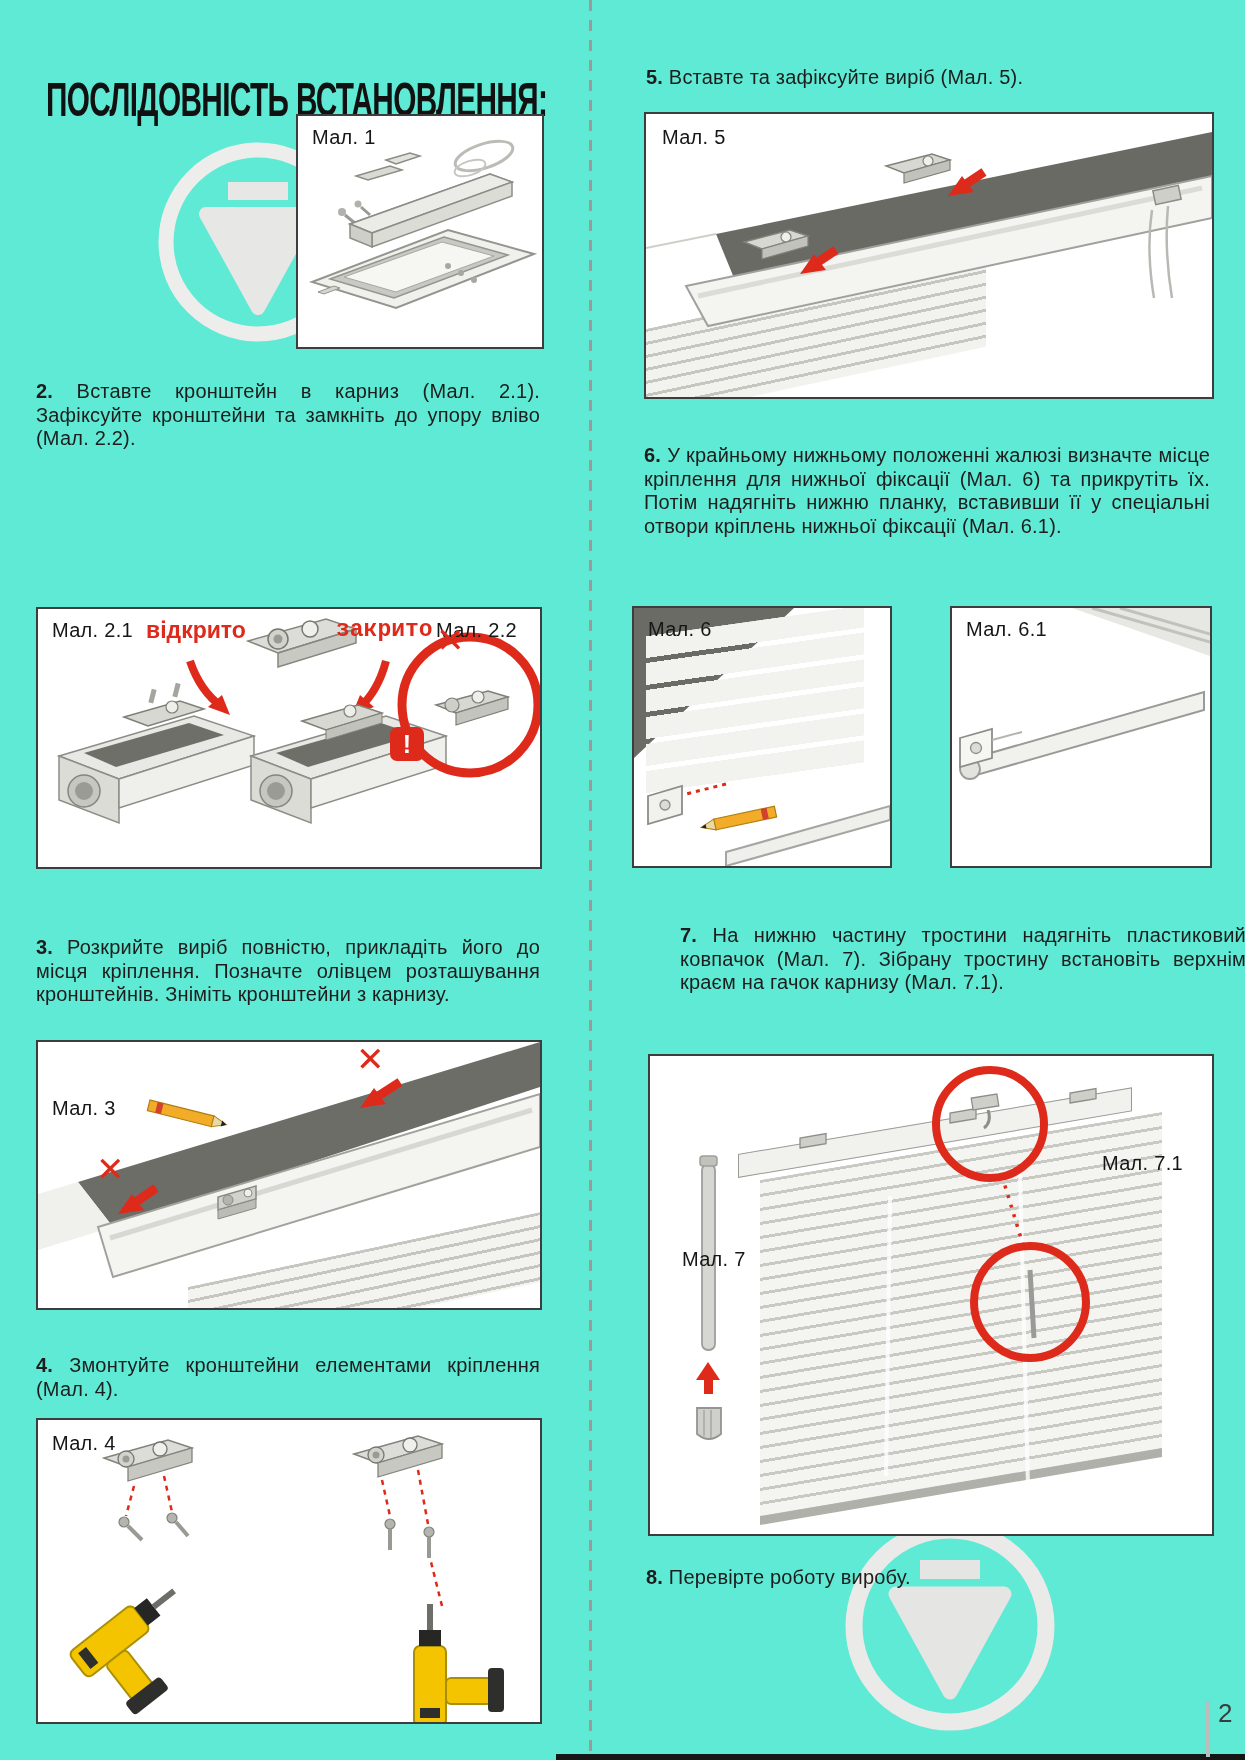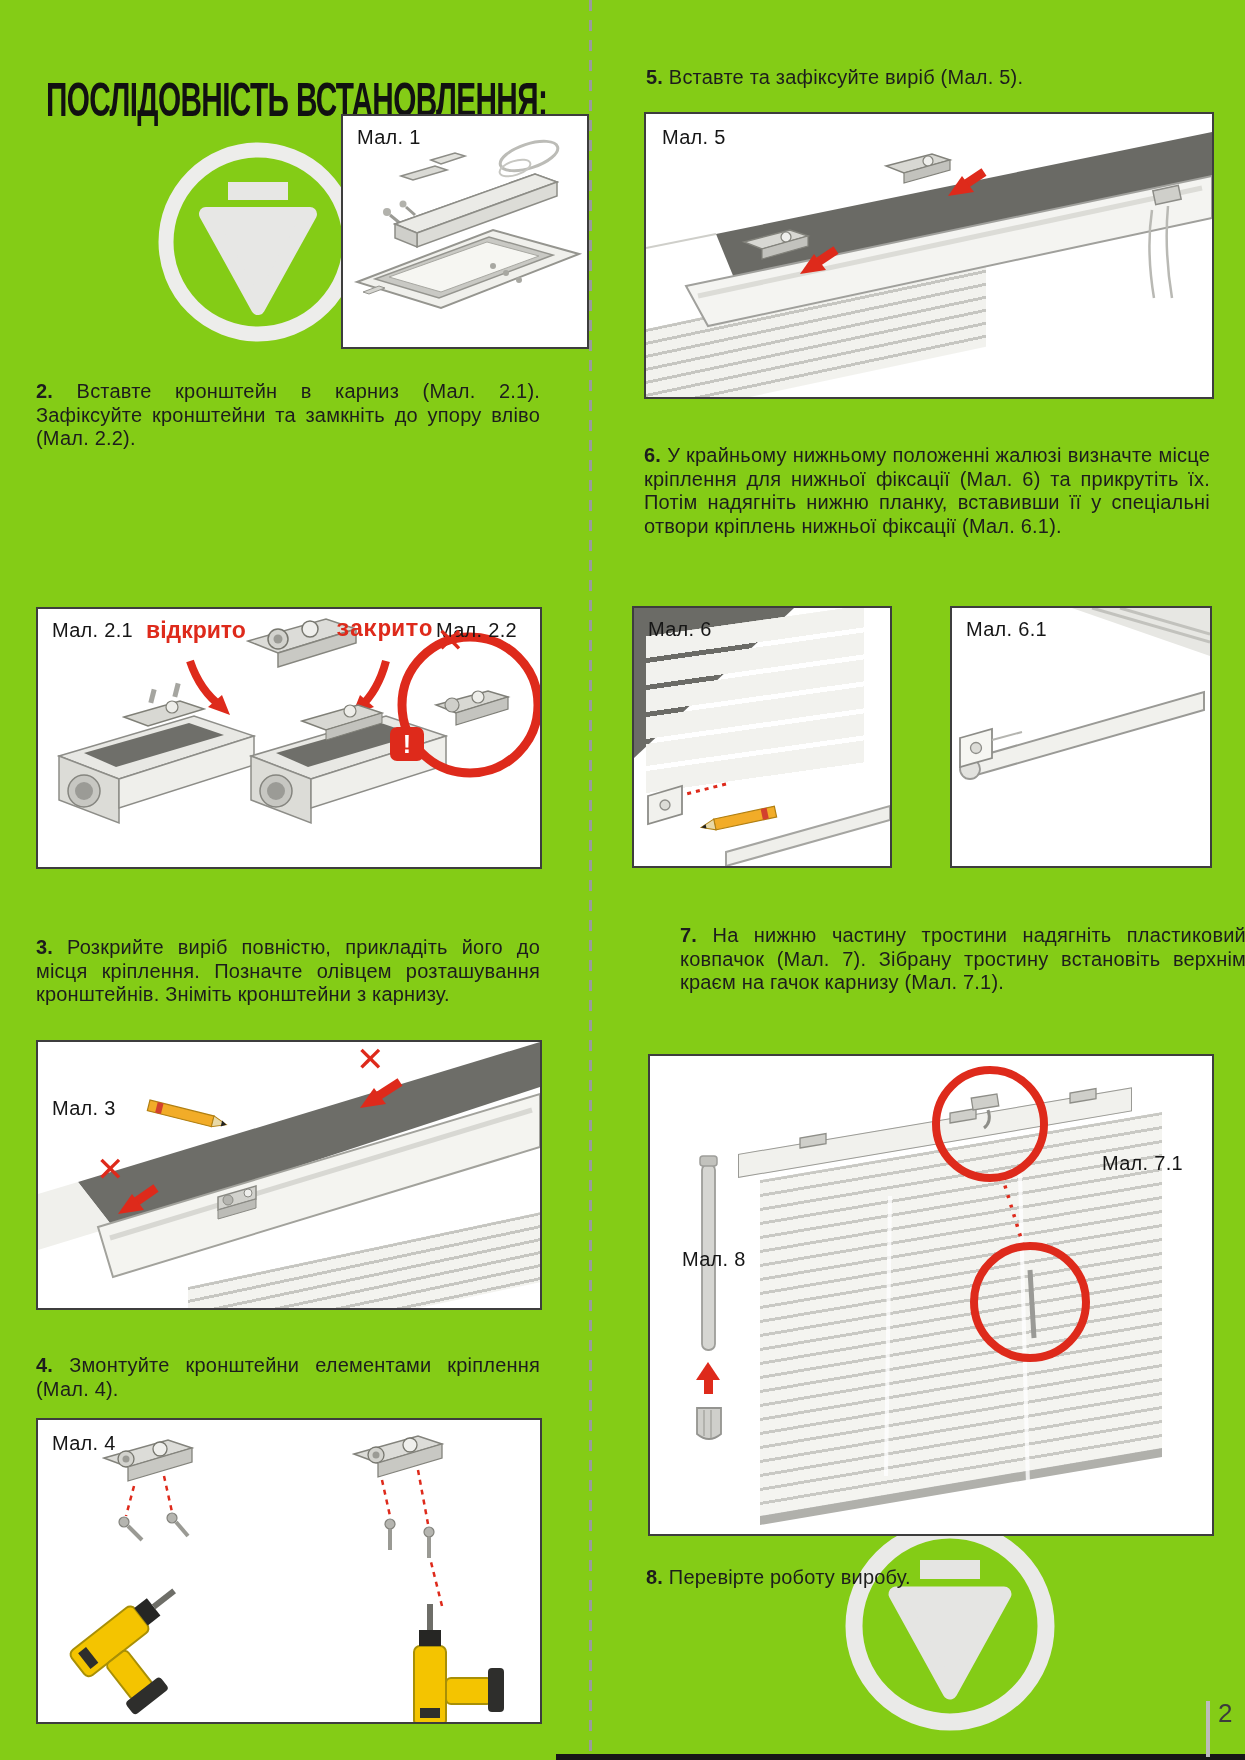--- a/index.html
+++ b/index.html
@@ -1,17 +1,17 @@
 <!DOCTYPE html>
 <html><head>
 <meta charset="utf-8">
 <style>
   html,body{margin:0;padding:0;background:#fff;}
   .page{
-    position:relative;width:1245px;height:1760px;background:#84cc16;overflow:hidden;
+    position:relative;width:1245px;height:1760px;background:#5eead4;overflow:hidden;
     font-family:"Liberation Sans","DejaVu Sans",sans-serif;color:#1c1c1c;
   }
   .abs{position:absolute;}
   .title{
     position:absolute;left:46px;top:40px;white-space:nowrap;
     font-size:48px;font-weight:800;letter-spacing:-1px;color:#111;
     transform:scaleX(0.62);transform-origin:0 0;font-stretch:condensed;
   }
   .step{
     position:absolute;font-size:20px;line-height:1.18;text-align:justify;
@@ -59,21 +59,21 @@
     <rect x="82" y="52" width="60" height="19" fill="#e5e5e3"></rect>
     <polygon points="58,86 166,86 112,184" fill="#e5e5e3" stroke="#e5e5e3" stroke-width="15" stroke-linejoin="round"></polygon>
   </svg>
 
   <div class="divider"></div>
   <div class="bottom-edge"></div>
 
   <h1 class="title">ПОСЛІДОВНІСТЬ ВСТАНОВЛЕННЯ:</h1>
 
 
-  <div class="figbox" style="left:296px;top:114px;width:244px;height:231px;margin-left:45px;">
+  <div class="figbox" style="left:296px;top:114px;width:244px;height:231px;">
     <svg width="244" height="231" viewBox="0 0 244 231" style="position:absolute;left:0;top:0;">
       <ellipse cx="186" cy="40" rx="30" ry="12" transform="rotate(-18 186 40)" fill="none" stroke="#bcbcb7" stroke-width="3"></ellipse>
       <ellipse cx="172" cy="52" rx="16" ry="7" transform="rotate(-18 172 52)" fill="none" stroke="#c7c7c2" stroke-width="2"></ellipse>
       <polygon points="58,60 92,50 104,54 70,64" fill="#dadad5" stroke="#8d8d87" stroke-width="1.5"></polygon>
       <polygon points="88,44 112,37 122,40 98,48" fill="#e2e2dd" stroke="#8d8d87" stroke-width="1.5"></polygon>
       <circle cx="44" cy="96" r="4" fill="#b2b2ac"></circle>
         <line x1="47" y1="99" x2="58" y2="108" stroke="#9a9a94" stroke-width="3"></line>
       <circle cx="60" cy="88" r="3.5" fill="#b2b2ac"></circle>
         <line x1="63" y1="91" x2="72" y2="99" stroke="#9a9a94" stroke-width="3"></line>
       <polygon points="52,108 192,58 214,66 74,117" fill="#ececе8" stroke="#8d8d87" stroke-width="1.5"></polygon>
@@ -377,21 +377,21 @@
 
       <circle cx="340" cy="68" r="54" fill="none" stroke="#DE2A1B" stroke-width="8"></circle>
       <circle cx="380" cy="246" r="56" fill="none" stroke="#DE2A1B" stroke-width="8"></circle>
       <line x1="352" y1="120" x2="374" y2="192" stroke="#DE2A1B" stroke-width="3.5" stroke-dasharray="3 7"></line>
       <g>
         <rect x="322" y="40" width="26" height="12" fill="#cfcfca" stroke="#8e8e88" stroke-width="1.3" transform="rotate(-9 335 46)"></rect>
         <path d="M338,54 q4,12 -4,18" fill="none" stroke="#8e8e88" stroke-width="3"></path>
       </g>
       <line x1="380" y1="214" x2="384" y2="282" stroke="#9a9a96" stroke-width="5"></line>
     </svg>
-    <div class="fig-label" style="left:32px;top:192px;">Мал. 8</div>
+    <div class="fig-label" style="left:32px;top:192px;">Мал. 7</div>
     <div class="fig-label" style="left:452px;top:96px;">Мал. 7.1</div>
   </div>
 
   <p class="step" style="left:646px;top:1546px;width:560px;text-align:left;">
     <b>8.</b>
     <span>Перевірте роботу виробу.</span>
   </p>
 
   <div class="pagebar"></div>
   <div class="pagenum">2</div>

